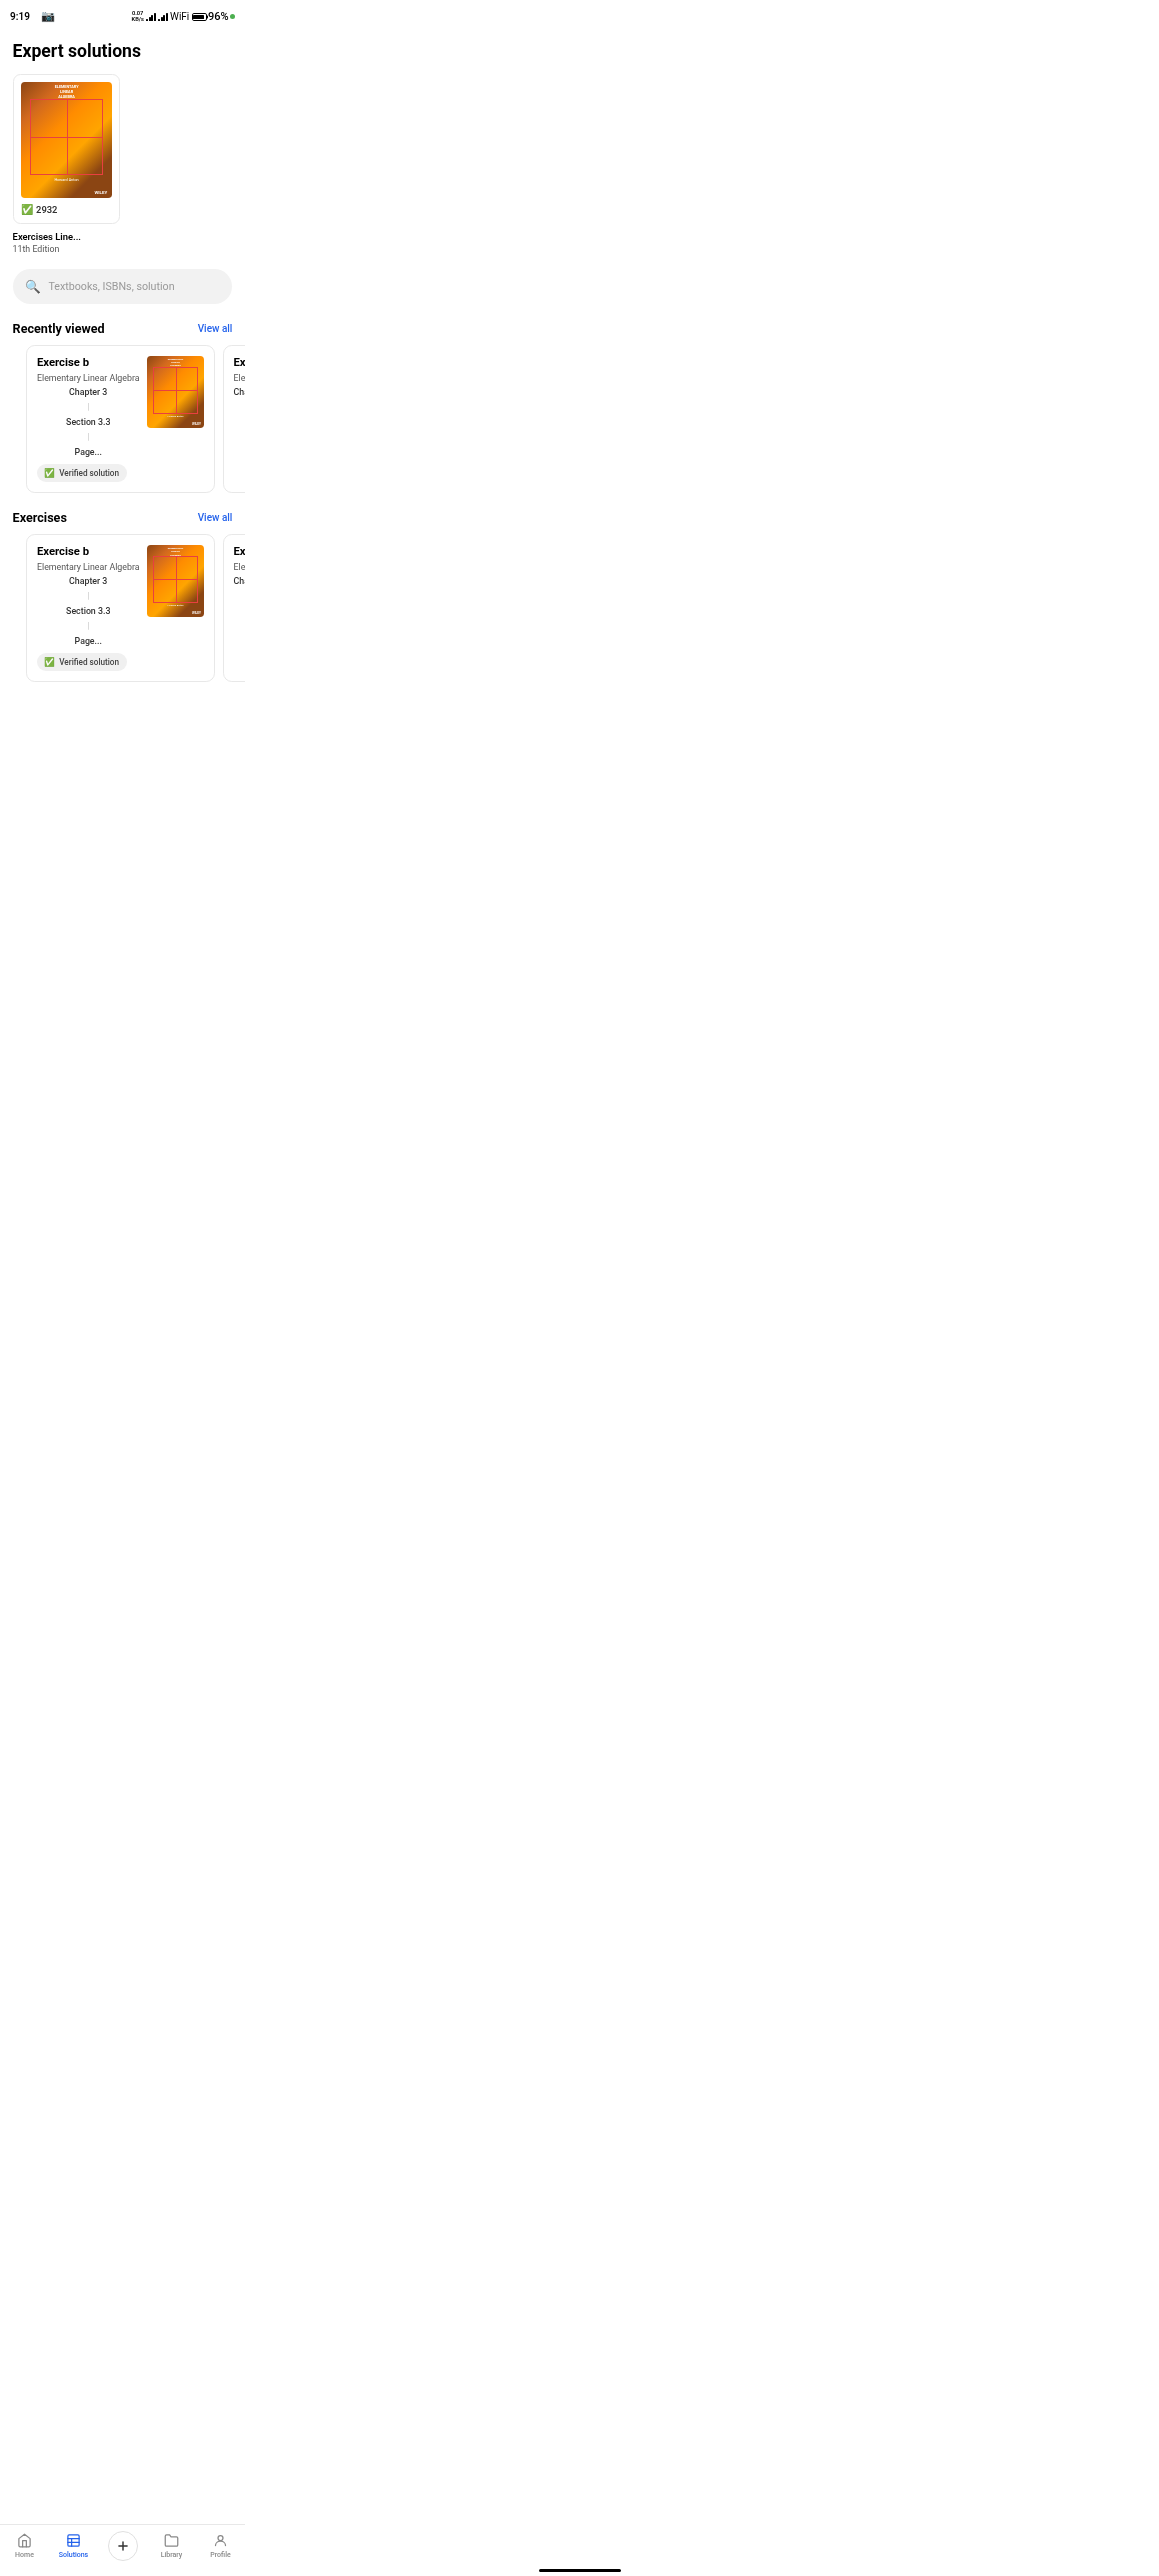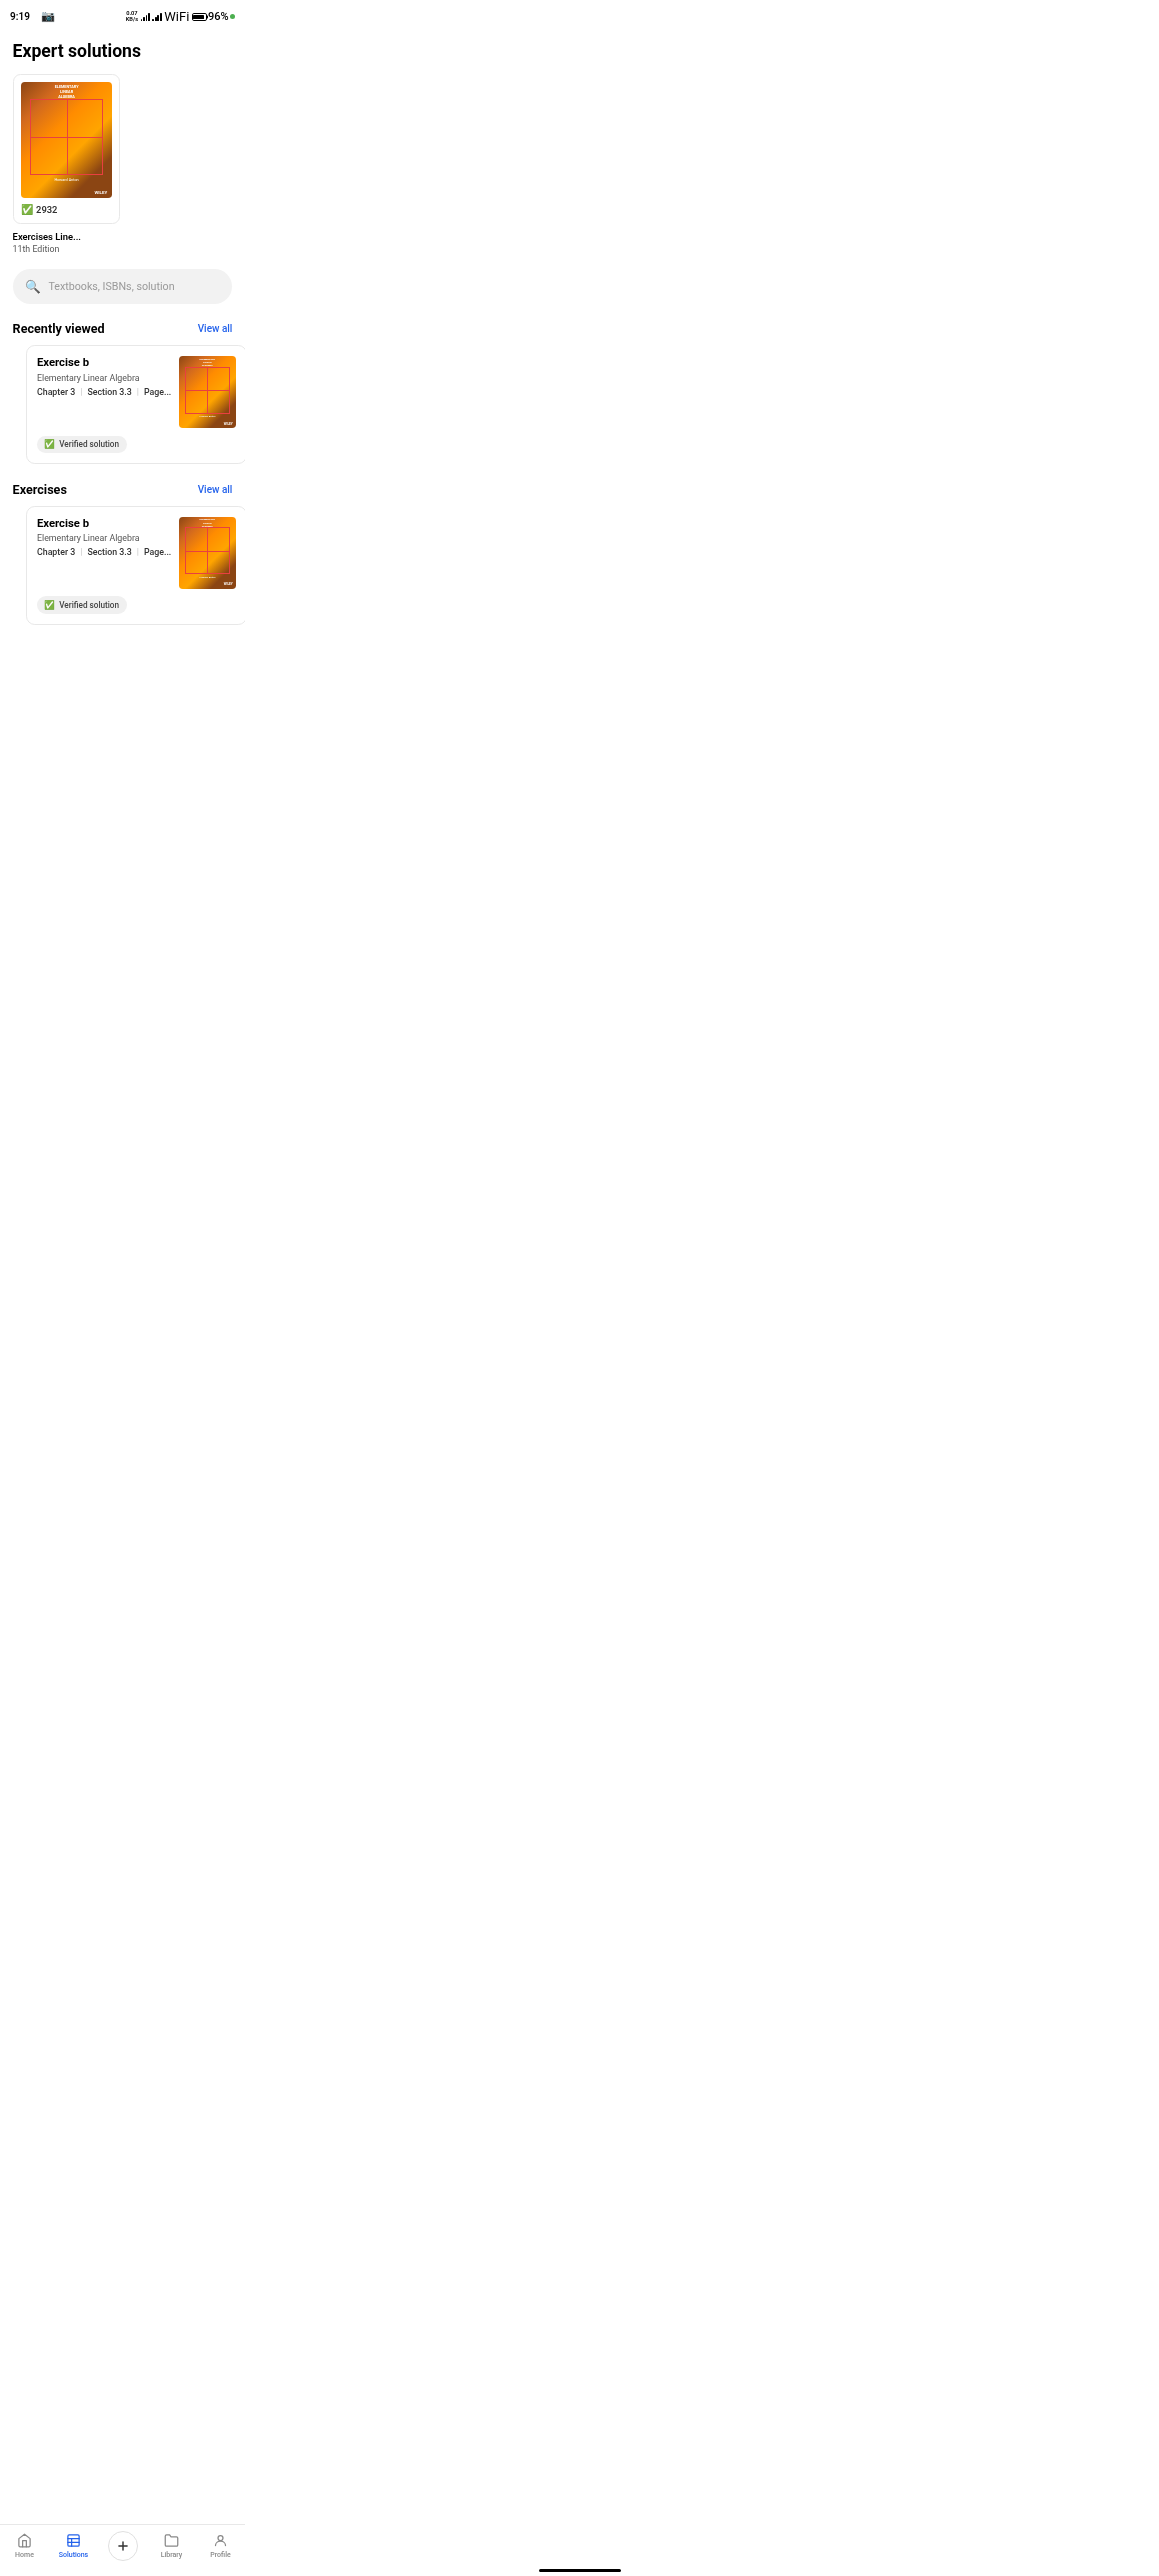--- a/index.html
+++ b/index.html
@@ -48,21 +48,21 @@
       height: 8.8px;
     }
 
     .signal-bar {
       width: 1.9px;
       background: #000;
       border-radius: 0.6px;
     }
 
     .wifi-icon {
-      font-size: 13px;
+      font-size: 10px;
     }
 
     .battery-container {
       display: flex;
       align-items: center;
       gap: 1.3px;
     }
 
     .battery-icon {
       width: 15px;
@@ -316,20 +316,21 @@
       margin-bottom: 3.8px;
     }
 
     .exercise-meta {
       display: flex;
       align-items: center;
       gap: 5px;
       font-size: 8.8px;
       color: #333;
       font-weight: 500;
+      flex-direction: column;
     }
 
     .meta-separator {
       color: #ccc;
     }
 
     .exercise-thumbnail {
       width: 57px;
       height: 72px;
       background: linear-gradient(135deg, #8B4513 0%, #D2691E 20%, #FF8C00 40%, #FFA500 60%, #8B4513 80%);

